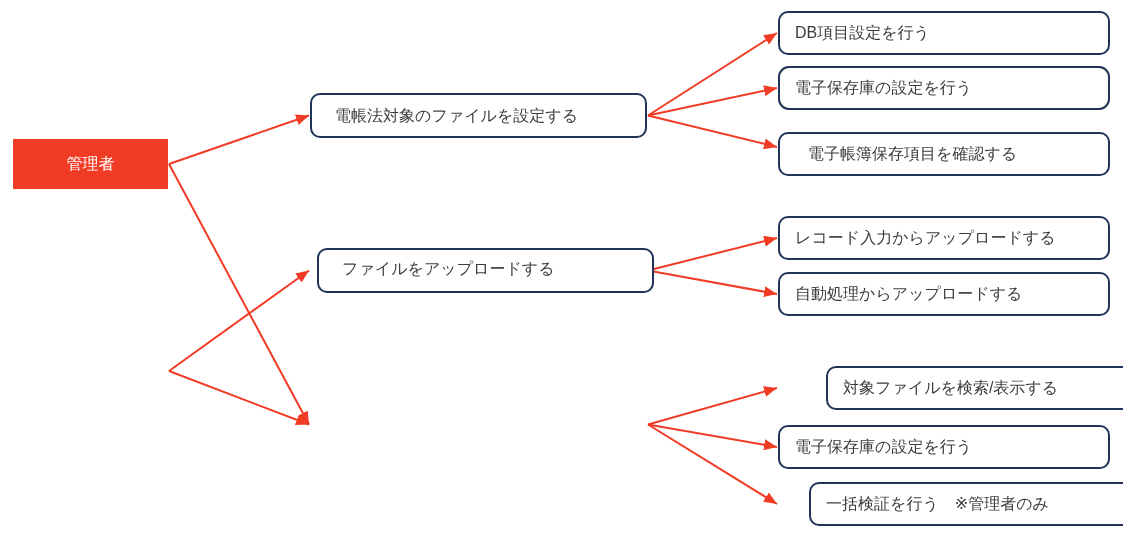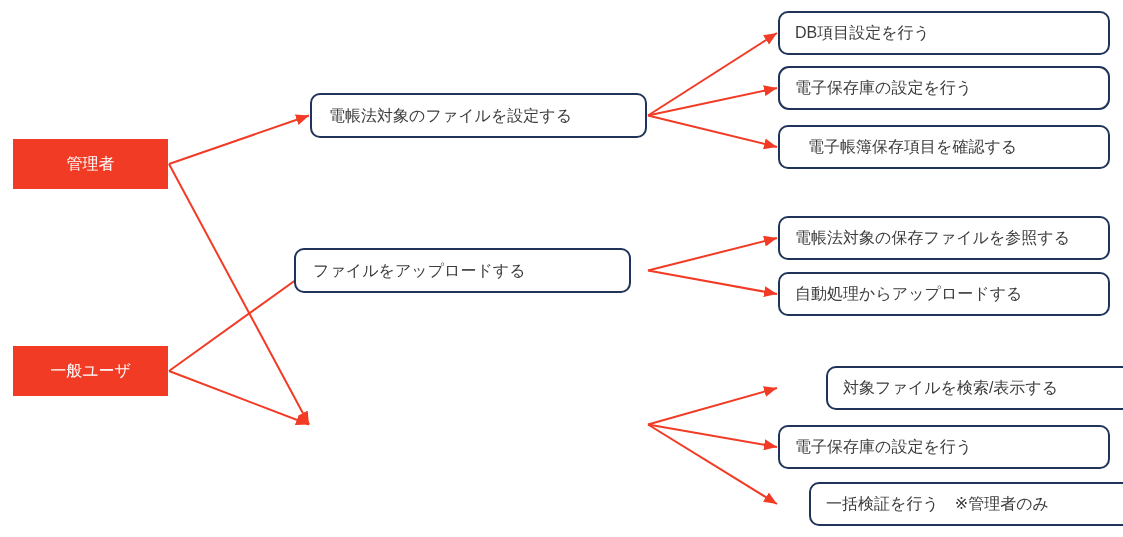--- a/index.html
+++ b/index.html
@@ -42,36 +42,36 @@
   }
   .task, .subtask {
     background: var(--box-bg, #ffffff);
     border: 2px solid var(--box-border, #20345a);
     border-radius: 10px;
     color: var(--box-text, #3c3c3c);
   }
   .task {
     width: 337px;
     height: 45px;
-    padding: 0 17px;
+    padding: 0 23px;
   }
   .subtask {
     width: 332px;
     height: 44px;
     padding: 0 15px;
   }
   
   #n-actor-admin           { left: 13px;  top: 139px; }
   #n-actor-user            { left: 13px;  top: 346px; }
   #n-task-configure-files  { left: 310px; top: 93px;  }
-  #n-task-upload-files     { left: 294px; top: 248px; }
+  #n-task-upload-files     { left: 317px; top: 248px; font-family: Liberation Mono, monospace; }
   #n-task-view-saved-files { left: 310px; top: 402px; }
   #n-subtask-db-item-settings { left: 778px; top: 11px;  }
   #n-subtask-storage-settings { left: 778px; top: 66px; border-radius: 11px;  }
-  #n-subtask-confirm-items    { left: 778px; top: 125px; padding-left: 28px; }
+  #n-subtask-confirm-items    { left: 778px; top: 132px; padding-left: 28px; }
   #n-subtask-upload-record    { left: 778px; top: 216px; }
   #n-subtask-upload-auto      { left: 778px; top: 272px; text-align: center; }
   #n-subtask-search-display   { left: 778px; top: 366px; margin-left: 48px; }
   #n-subtask-update-file      { left: 778px; top: 425px; }
   #n-subtask-batch-verify     { left: 809px; top: 482px; }
 </style>
 </head>
 <body>
 
 <div class="stage" style="--background: #ffffff; --actor-bg: #f23b25; --actor-text: #ffffff; --box-bg: #ffffff; --box-border: #20345a; --box-text: #3c3c3c; --arrow: #f23b25;">
@@ -91,34 +91,33 @@
       <line x1="648" y1="115.5" x2="777" y2="147" stroke="#f23b25" stroke-width="2" marker-end="url(#arrowhead)"></line>
       <line x1="648" y1="270.5" x2="777" y2="238" stroke="#f23b25" stroke-width="2" marker-end="url(#arrowhead)"></line>
       <line x1="648" y1="270.5" x2="777" y2="294" stroke="#f23b25" stroke-width="2" marker-end="url(#arrowhead)"></line>
       <line x1="648" y1="424.5" x2="777" y2="388" stroke="#f23b25" stroke-width="2" marker-end="url(#arrowhead)"></line>
       <line x1="648" y1="424.5" x2="777" y2="447" stroke="#f23b25" stroke-width="2" marker-end="url(#arrowhead)"></line>
       <line x1="648" y1="424.5" x2="777" y2="504" stroke="#f23b25" stroke-width="2" marker-end="url(#arrowhead)"></line>
     </svg>
 
   <div class="node actor" id="n-actor-admin">管理者</div>
 
-  <div class="node actor" id="n-actor-user">一般ユーザ</div>
 
   <div class="node task" id="n-task-configure-files">電帳法対象のファイルを設定する</div>
 
   <div class="node task" id="n-task-upload-files">ファイルをアップロードする</div>
 
 
   <div class="node subtask" id="n-subtask-db-item-settings">DB項目設定を行う</div>
 
   <div class="node subtask" id="n-subtask-storage-settings">電子保存庫の設定を行う</div>
 
   <div class="node subtask" id="n-subtask-confirm-items">電子帳簿保存項目を確認する</div>
 
-  <div class="node subtask" id="n-subtask-upload-record">電帳法対象の保存ファイルを参照する</div>
+  <div class="node subtask" id="n-subtask-upload-record">レコード入力からアップロードする</div>
 
   <div class="node subtask" id="n-subtask-upload-auto">自動処理からアップロードする</div>
 
   <div class="node subtask" id="n-subtask-search-display">対象ファイルを検索/表示する</div>
 
   <div class="node subtask" id="n-subtask-update-file">電子保存庫の設定を行う</div>
 
   <div class="node subtask" id="n-subtask-batch-verify">一括検証を行う　※管理者のみ</div>
 
 </div>

